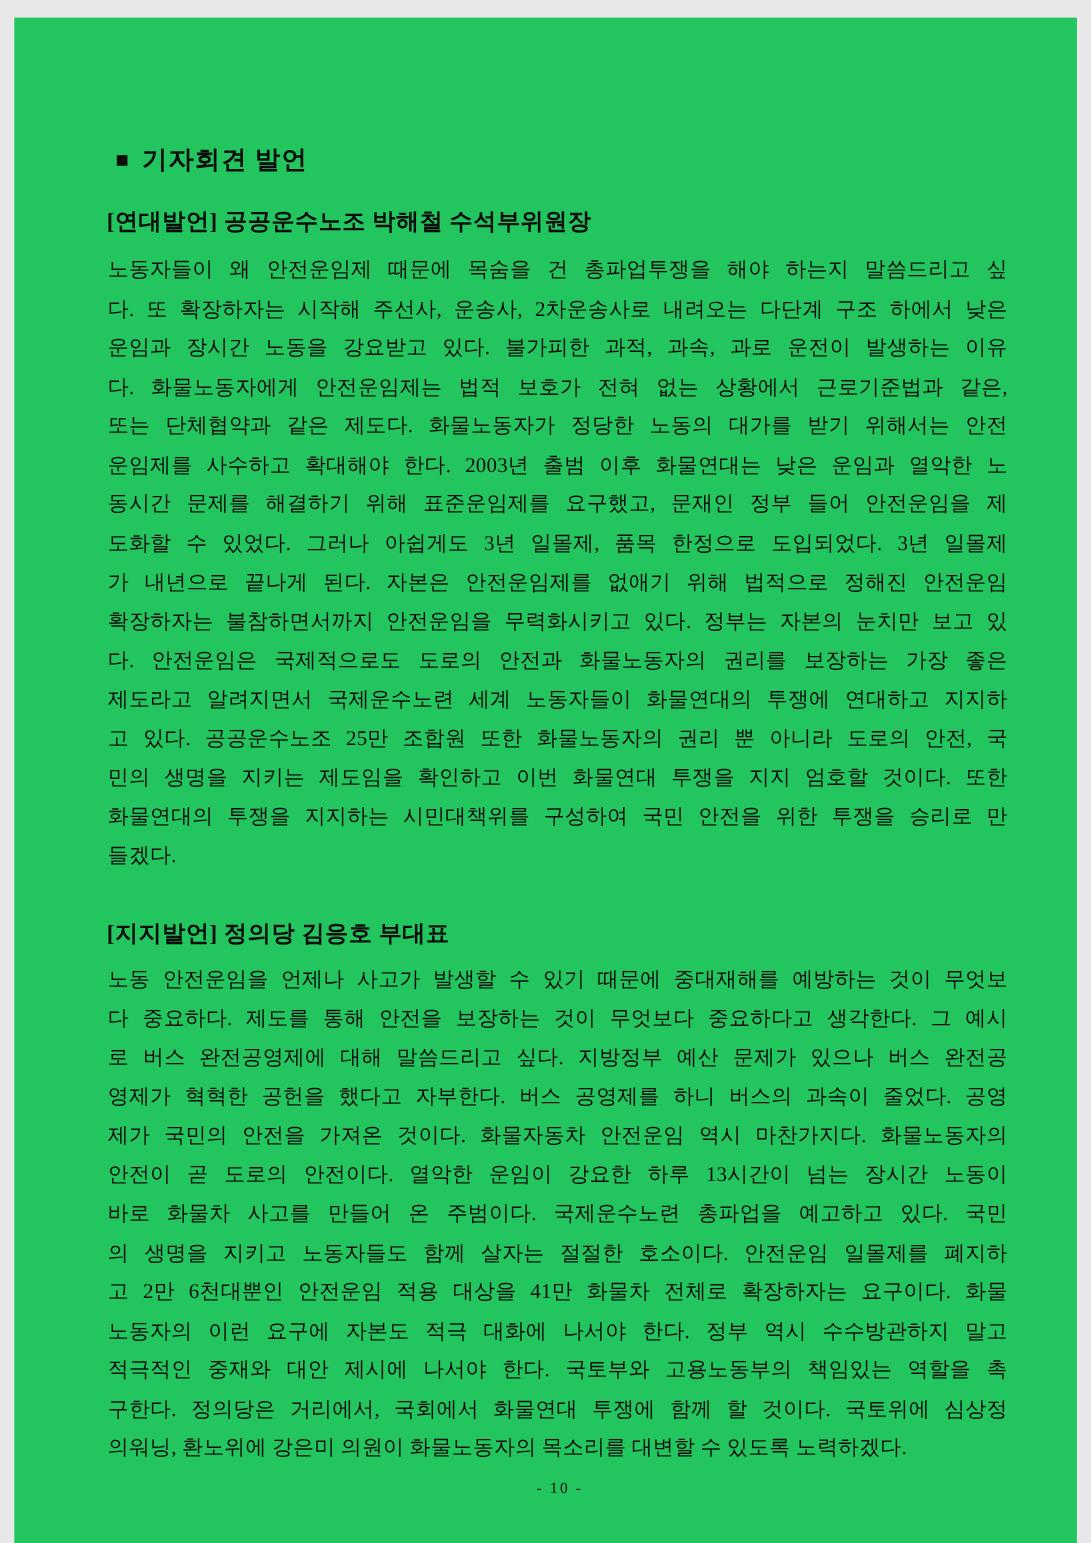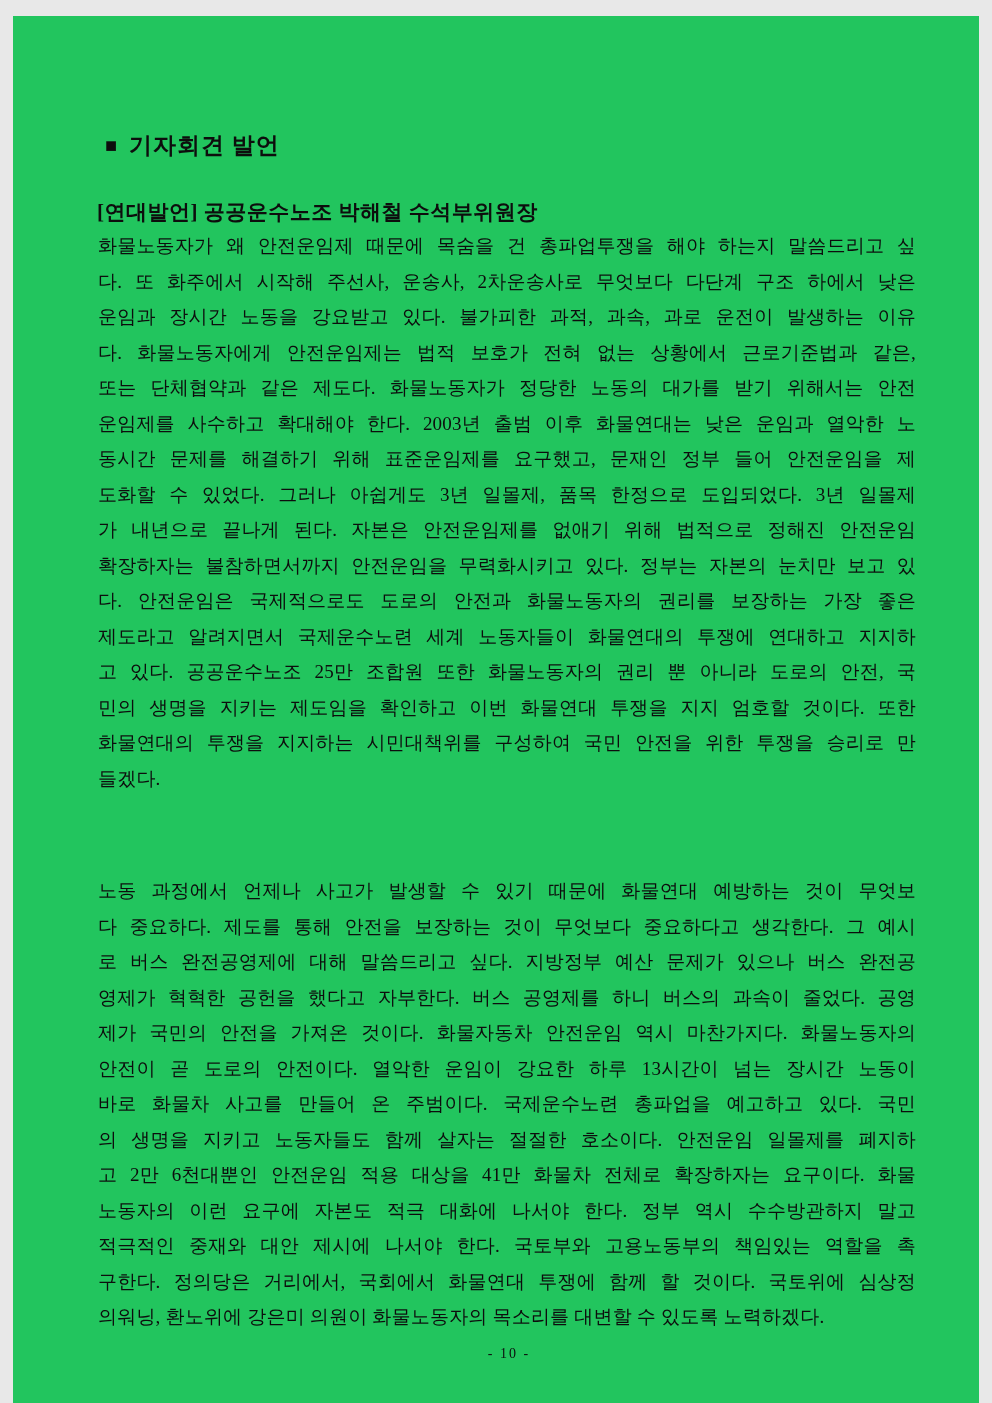--- a/index.html
+++ b/index.html
@@ -34,21 +34,21 @@
   }
   .section-heading {
     position: absolute;
     left: 84px;
     width: 830px;
     font-size: 21px;
     font-weight: 700;
     letter-spacing: 0.5px;
     white-space: nowrap;
   }
-  .heading-1 { top: 182px; font-family: Liberation Serif, serif; }
+  .heading-1 { top: 171px; font-family: Liberation Serif, serif; }
   .heading-2 { top: 818px; }
   .para {
     position: absolute;
     left: 85px;
     width: 818px;
     font-size: 19px;
     letter-spacing: 0.2px;
   }
   .para-1 { top: 212px; }
   .para-2 { top: 857px; }
@@ -79,41 +79,42 @@
 
 <div class="page">
 
   <div class="doc-title">
     <span class="bullet">■</span><span>기자회견 발언</span>
   </div>
 
   <div class="section-heading heading-1">[연대발언] 공공운수노조 박해철 수석부위원장</div>
 
   <div class="para para-1">
-      <div class="line">화물노동자가 왜 안전운임제 때문에 목숨을 건 총파업투쟁을 해야 하는지 말씀드리고 싶</div>
-      <div class="line">다. 또 화주에서 시작해 주선사, 운송사, 2차운송사로 무엇보다 다단계 구조 하에서 낮은</div>
+      <div class="line">노동자들이 왜 안전운임제 때문에 목숨을 건 총파업투쟁을 해야 하는지 말씀드리고 싶</div>
+      <div class="line">다. 또 확장하자는 시작해 주선사, 운송사, 2차운송사로 내려오는 다단계 구조 하에서 낮은</div>
       <div class="line">운임과 장시간 노동을 강요받고 있다. 불가피한 과적, 과속, 과로 운전이 발생하는 이유</div>
       <div class="line">다. 화물노동자에게 안전운임제는 법적 보호가 전혀 없는 상황에서 근로기준법과 같은,</div>
       <div class="line">또는 단체협약과 같은 제도다. 화물노동자가 정당한 노동의 대가를 받기 위해서는 안전</div>
       <div class="line">운임제를 사수하고 확대해야 한다. 2003년 출범 이후 화물연대는 낮은 운임과 열악한 노</div>
       <div class="line">동시간 문제를 해결하기 위해 표준운임제를 요구했고, 문재인 정부 들어 안전운임을 제</div>
       <div class="line">도화할 수 있었다. 그러나 아쉽게도 3년 일몰제, 품목 한정으로 도입되었다. 3년 일몰제</div>
       <div class="line">가 내년으로 끝나게 된다. 자본은 안전운임제를 없애기 위해 법적으로 정해진 안전운임</div>
       <div class="line">확장하자는 불참하면서까지 안전운임을 무력화시키고 있다. 정부는 자본의 눈치만 보고 있</div>
       <div class="line">다. 안전운임은 국제적으로도 도로의 안전과 화물노동자의 권리를 보장하는 가장 좋은</div>
       <div class="line">제도라고 알려지면서 국제운수노련 세계 노동자들이 화물연대의 투쟁에 연대하고 지지하</div>
       <div class="line">고 있다. 공공운수노조 25만 조합원 또한 화물노동자의 권리 뿐 아니라 도로의 안전, 국</div>
       <div class="line">민의 생명을 지키는 제도임을 확인하고 이번 화물연대 투쟁을 지지 엄호할 것이다. 또한</div>
       <div class="line">화물연대의 투쟁을 지지하는 시민대책위를 구성하여 국민 안전을 위한 투쟁을 승리로 만</div>
       <div class="line last">들겠다.</div>
     </div>
 
+  <div class="section-heading heading-2">[지지발언] 정의당 김응호 부대표</div>
 
   <div class="para para-2">
-      <div class="line">노동 과정에서 언제나 사고가 발생할 수 있기 때문에 화물연대 예방하는 것이 무엇보</div>
+      <div class="line">노동 안전운임을 언제나 사고가 발생할 수 있기 때문에 중대재해를 예방하는 것이 무엇보</div>
       <div class="line">다 중요하다. 제도를 통해 안전을 보장하는 것이 무엇보다 중요하다고 생각한다. 그 예시</div>
       <div class="line">로 버스 완전공영제에 대해 말씀드리고 싶다. 지방정부 예산 문제가 있으나 버스 완전공</div>
       <div class="line">영제가 혁혁한 공헌을 했다고 자부한다. 버스 공영제를 하니 버스의 과속이 줄었다. 공영</div>
       <div class="line">제가 국민의 안전을 가져온 것이다. 화물자동차 안전운임 역시 마찬가지다. 화물노동자의</div>
       <div class="line">안전이 곧 도로의 안전이다. 열악한 운임이 강요한 하루 13시간이 넘는 장시간 노동이</div>
       <div class="line">바로 화물차 사고를 만들어 온 주범이다. 국제운수노련 총파업을 예고하고 있다. 국민</div>
       <div class="line">의 생명을 지키고 노동자들도 함께 살자는 절절한 호소이다. 안전운임 일몰제를 폐지하</div>
       <div class="line">고 2만 6천대뿐인 안전운임 적용 대상을 41만 화물차 전체로 확장하자는 요구이다. 화물</div>
       <div class="line">노동자의 이런 요구에 자본도 적극 대화에 나서야 한다. 정부 역시 수수방관하지 말고</div>
       <div class="line">적극적인 중재와 대안 제시에 나서야 한다. 국토부와 고용노동부의 책임있는 역할을 촉</div>

